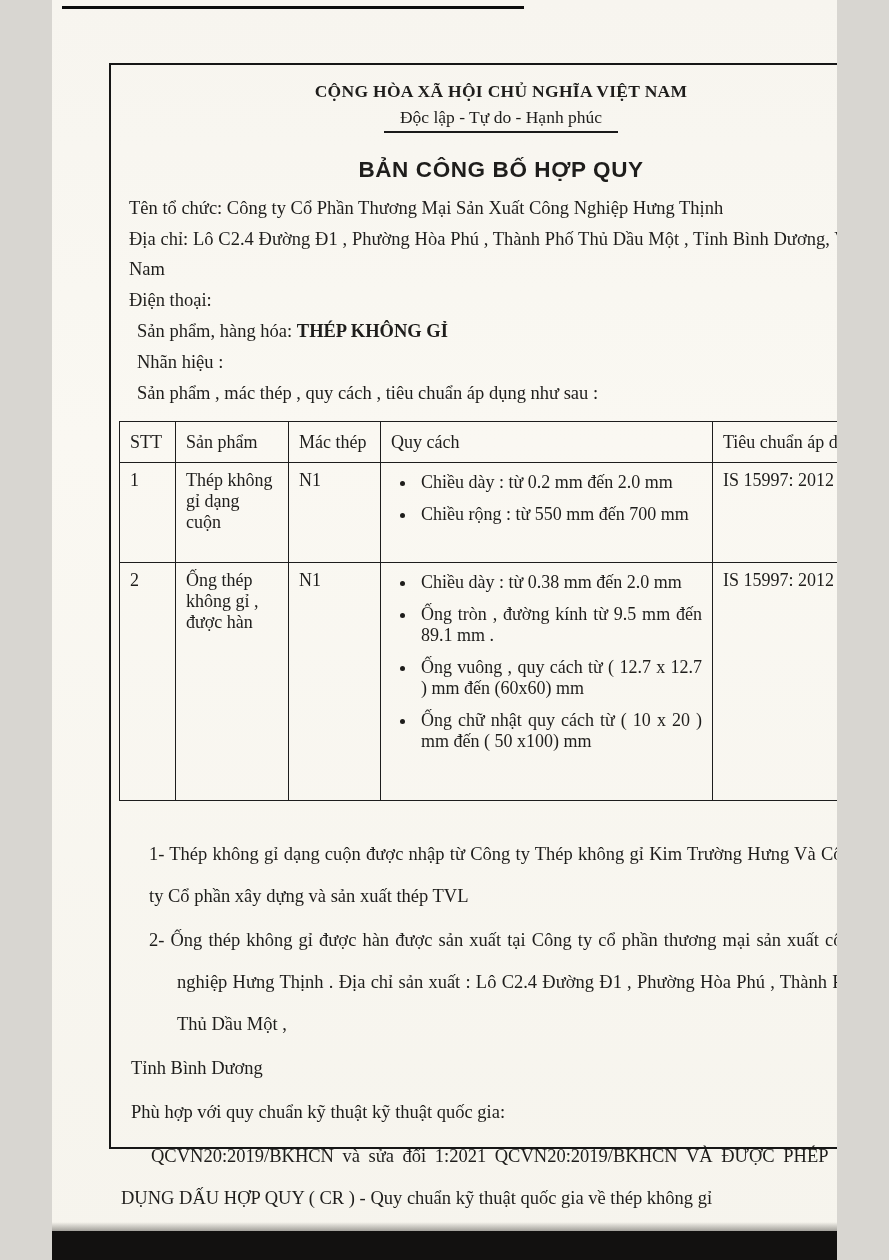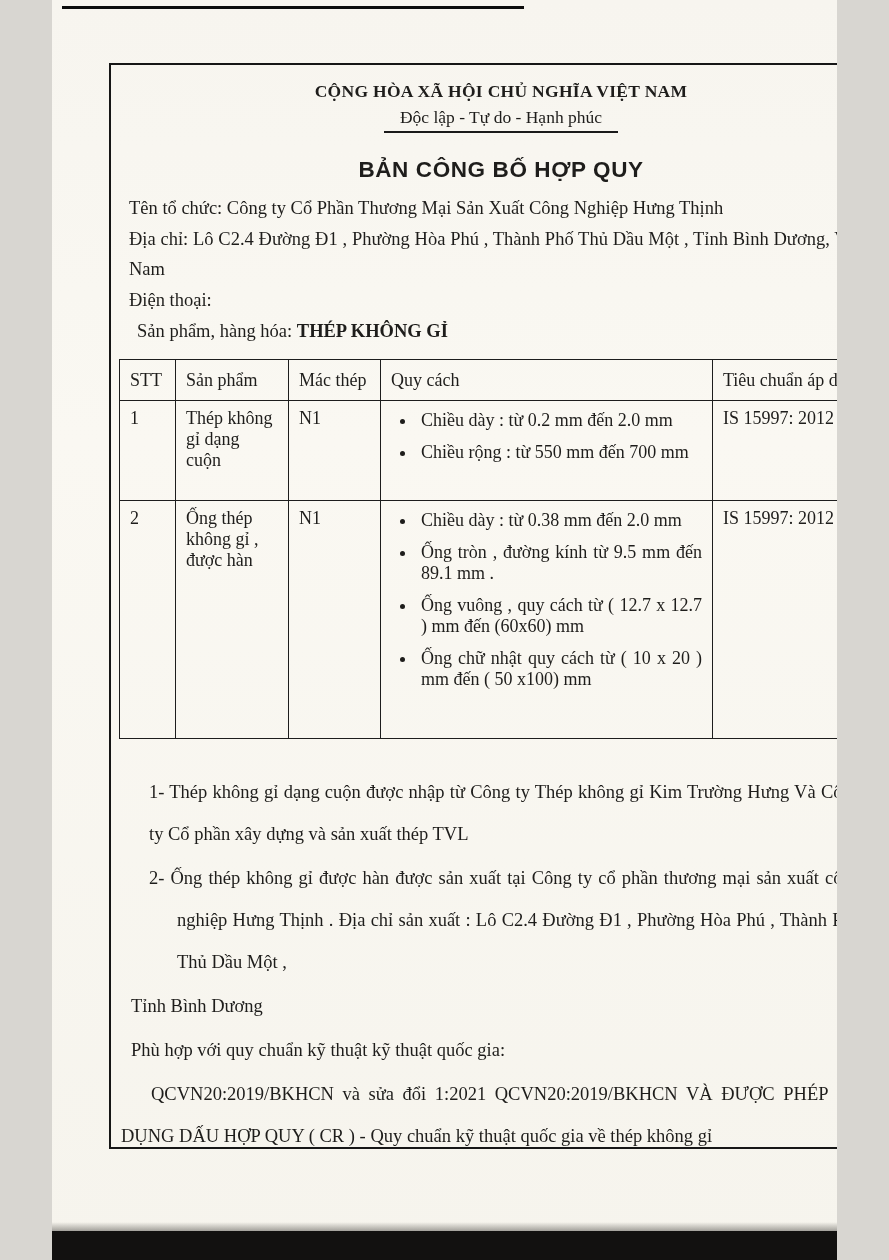--- a/index.html
+++ b/index.html
@@ -100,20 +100,22 @@
       <span>Độc lập - Tự do - Hạnh phúc</span>
     </div>
 
     <div class="center doc-title">BẢN CÔNG BỐ HỢP QUY</div>
 
     <div class="body-text">
       <p>Tên tổ chức: Công ty Cổ Phần Thương Mại Sản Xuất Công Nghiệp Hưng Thịnh</p>
       <p>Địa chỉ: Lô C2.4 Đường Đ1 , Phường Hòa Phú , Thành Phố Thủ Dầu Một , Tỉnh Bình Dương, Việt Nam</p>
       <p>Điện thoại:</p>
       <p class="indented"><span>Sản phẩm, hàng hóa: </span><span class="bold">THÉP KHÔNG GỈ</span></p>
+      <p class="indented">Nhãn hiệu :</p>
+      <p class="indented">Sản phẩm , mác thép , quy cách , tiêu chuẩn áp dụng như sau :</p>
     </div>
 
     <table class="spec">
       <colgroup>
         <col class="c-stt">
           <col class="c-sp">
           <col class="c-mt">
           <col class="c-qc">
           <col class="c-tc">
       </colgroup>

